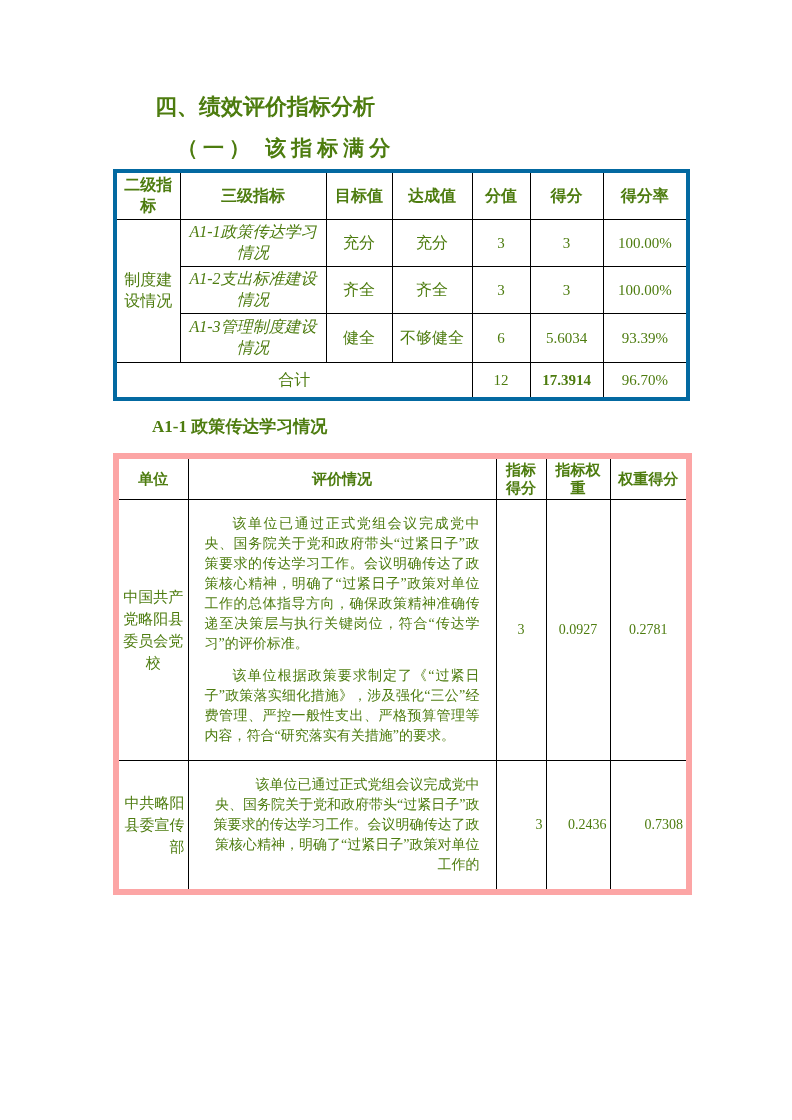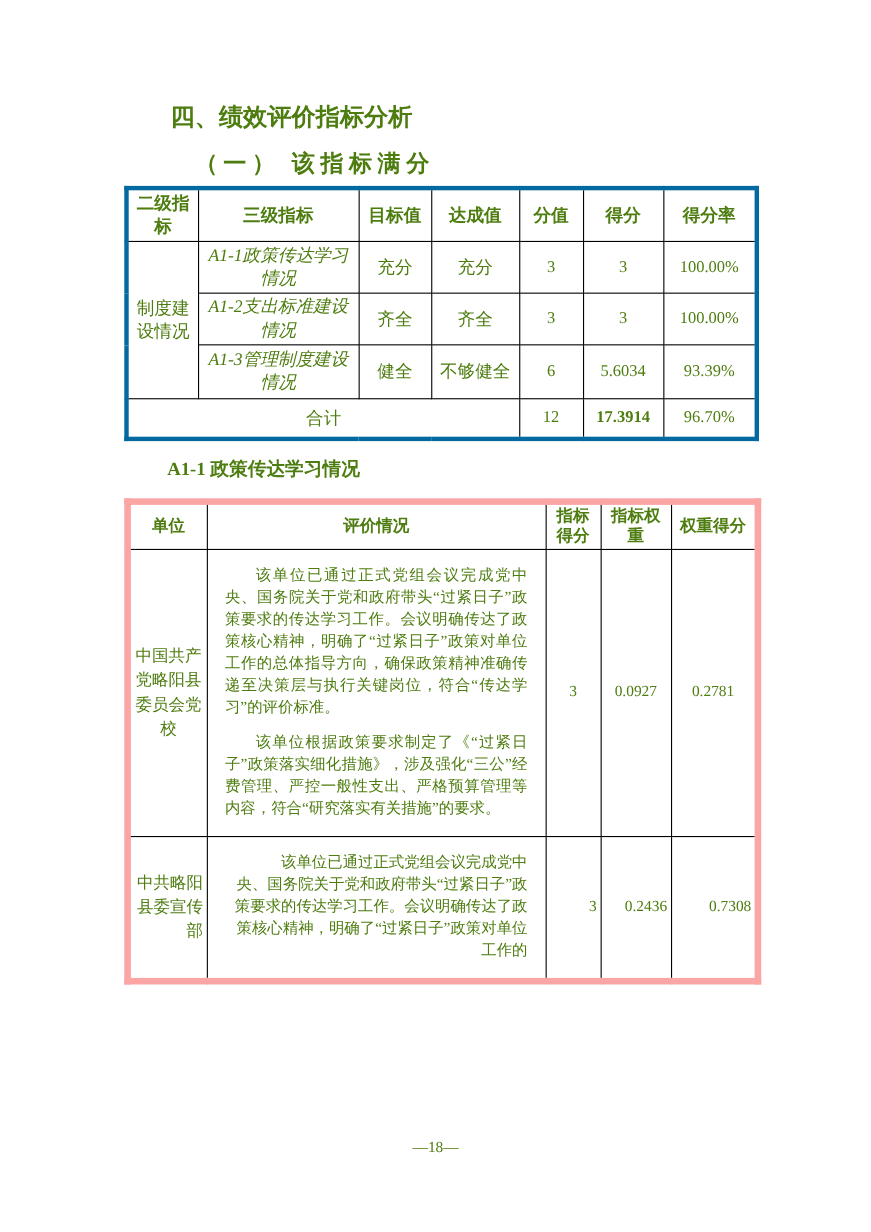--- a/index.html
+++ b/index.html
@@ -223,14 +223,13 @@
         </td>
         <td class="num">3</td>
         <td class="num">0.2436</td>
         <td class="num">0.7308</td>
       </tr>
     </tbody>
       </table>
 
   </div>
 
-  <div class="pageno">—18—</div>
 </div>
 
 </body></html>

